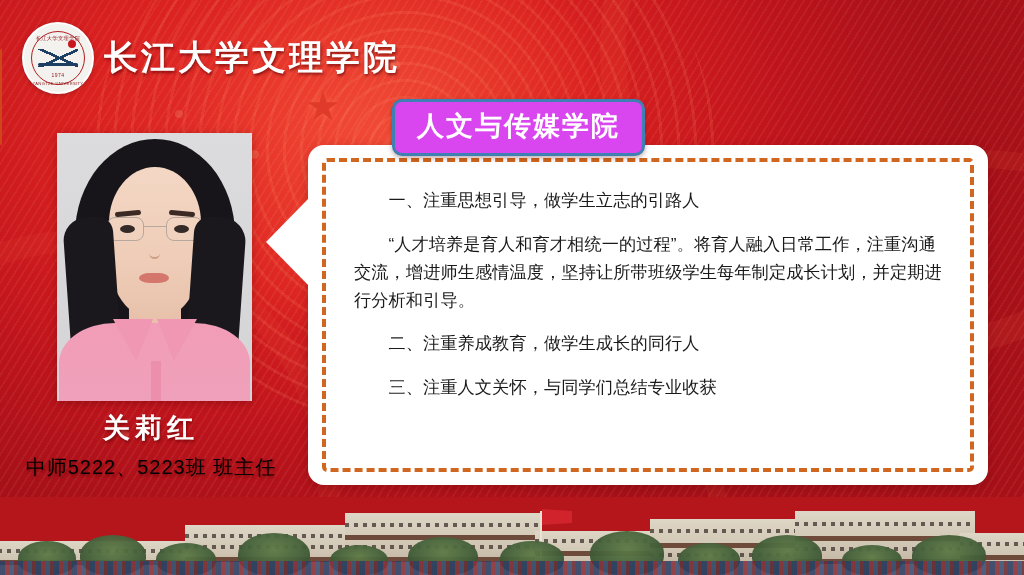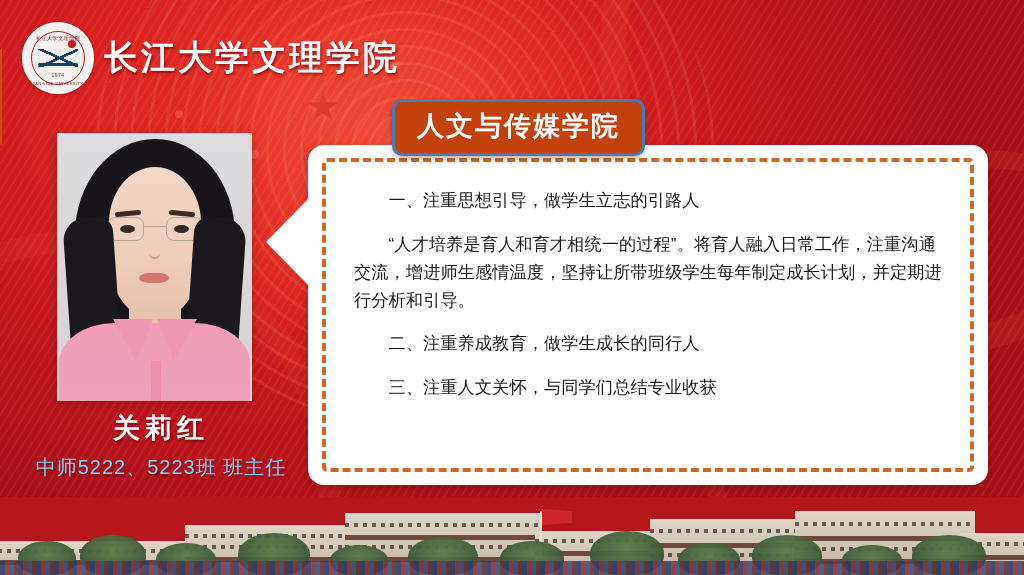--- a/index.html
+++ b/index.html
@@ -189,21 +189,21 @@
     color: #fffbe8;
     letter-spacing: 5px;
     text-shadow: 1px 2px 2px rgba(150,50,0,.55);
     white-space: nowrap;
   }
 
   
   .dept-box {
     position: absolute; left: 392px; top: 99px;
     padding: 6px 22px 9px;
-    background: #c2410c;
+    background: #d946ef;
     border: 3px solid #3e7fb4;
     border-radius: 10px;
     z-index: 10;
     box-shadow: 0 2px 5px rgba(80,10,0,.35);
   }
   .dept-text {
     font-size: 27px; font-weight: bold;
     color: #ffffff;
     letter-spacing: 2px;
     white-space: nowrap;
@@ -346,32 +346,32 @@
   .p-collar-l { left: 56px; clip-path: polygon(0 0, 100% 0, 58% 100%); }
   .p-collar-r { left: 100px; clip-path: polygon(0 0, 100% 0, 42% 100%); }
   .p-placket {
     position: absolute; left: 92px; bottom: 0;
     width: 10px; height: 40px;
     background: #eb8fad;
   }
 
   
   .name-block {
-    position: absolute; left: 20px; top: 410px;
+    position: absolute; left: 10px; top: 410px;
     width: 282px; text-align: center;
     z-index: 7;
   }
   .name {
     font-size: 27px; font-weight: bold; color: #ffffff;
     letter-spacing: 5px;
     text-shadow: 1px 2px 3px rgba(90,0,0,.6);
   }
   .role {
     margin-top: 8px;
-    font-size: 20px; color: #7dd3fc;
+    font-size: 20px; color: #000000;
     letter-spacing: 1px;
     text-shadow: 1px 2px 3px rgba(90,0,0,.6);
     white-space: nowrap;
   }
 
   
   .campus {
     position: absolute; left: 0; bottom: 0;
     width: 1024px; height: 78px;
     z-index: 3;

